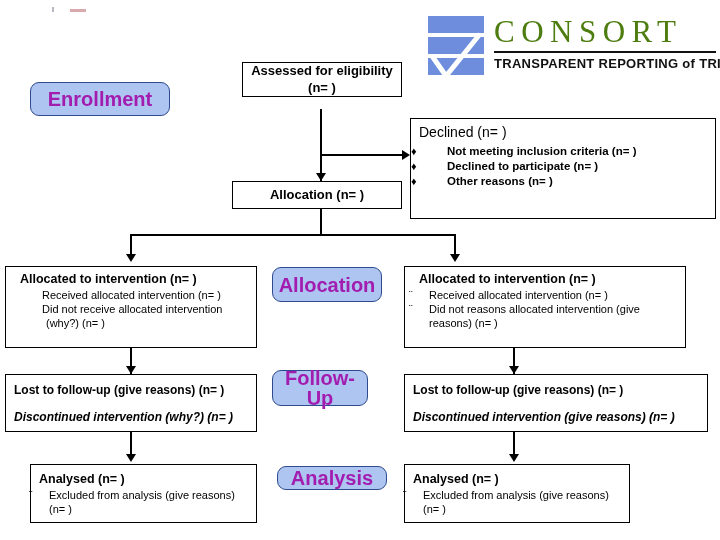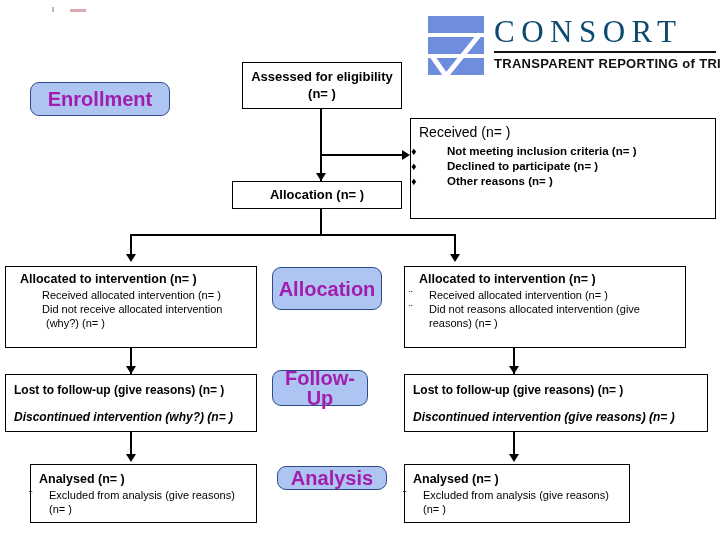--- a/index.html
+++ b/index.html
@@ -65,21 +65,21 @@
   .logo-text {
     position: absolute;
     left: 66px; top: 0px;
     width: 224px;
   }
   .logo-title {
     font-family: "Liberation Serif", serif;
     font-size: 31px;
     letter-spacing: 6.5px;
     line-height: 36px;
-    color: #0c4a6e;
+    color: #4d7c0f;
     white-space: nowrap;
   }
   .logo-rule {
     width: 222px;
     height: 2px;
     background: #111111;
     margin-top: 1px;
   }
   .logo-sub {
     font-family: "Liberation Sans", sans-serif;
@@ -217,51 +217,51 @@
     </div>
     <div class="logo-text">
       <div class="logo-title">CONSORT</div>
       <div class="logo-rule"></div>
       <div class="logo-sub">TRANSPARENT REPORTING of TRIALS</div>
     </div>
   </div>
 
   <div class="stage" style="left:30px; top:82px; width:140px; height:34px;">Enrollment</div>
 
-  <div class="box center" style="left:242px; top:62px; width:160px; height:47px;">Assessed for eligibility (n=  )</div>
+  <div class="box center" style="left:242px; top:62px; width:160px; height:35px;">Assessed for eligibility (n=  )</div>
 
   <div class="vline" style="left:320px; top:109px; height:72px;"></div>
   <div class="arrow-down" style="left:316px; top:173px;"></div>
 
   <div class="hline" style="left:320px; top:154px; width:84px;"></div>
   <div class="arrow-right" style="left:402px; top:150px;"></div>
 
   <div class="box" style="left:410px; top:118px; width:306px; height:101px; padding:5px 8px;">
-    <div class="exc-title">Received  (n=   )</div>
+    <div class="exc-title">Declined  (n=   )</div>
     <div class="exc-item">
       <span class="dia">♦</span><span>Not meeting inclusion criteria (n=  )</span>
     </div>
     <div class="exc-item">
       <span class="dia">♦</span><span>Declined to participate (n=  )</span>
     </div>
     <div class="exc-item">
       <span class="dia">♦</span><span>Other reasons (n=  )</span>
     </div>
   </div>
 
   <div class="box center" style="left:232px; top:181px; width:170px; height:28px;">Allocation (n=  )</div>
 
   <div class="vline" style="left:320px; top:209px; height:26px;"></div>
   <div class="hline" style="left:130px; top:234px; width:326px;"></div>
   <div class="vline" style="left:130px; top:234px; height:22px;"></div>
   <div class="vline" style="left:454px; top:234px; height:22px;"></div>
   <div class="arrow-down" style="left:126px; top:254px;"></div>
   <div class="arrow-down" style="left:450px; top:254px;"></div>
 
-  <div class="stage" style="left:272px; top:267px; width:110px; height:43px;">Allocation</div>
+  <div class="stage" style="left:272px; top:267px; width:110px; height:35px;">Allocation</div>
 
   <div class="box" style="left:5px; top:266px; width:252px; height:82px;">
     <div class="hdr">Allocated to intervention (n=  )</div>
     <div class="sub">
       <span class="bulletdot">¨</span><span>Received allocated intervention (n=  )</span>
     </div>
     <div class="sub">
       <span class="bulletdot">¨</span><span>Did not receive allocated intervention (why?) (n=  )</span>
     </div>
   </div>

